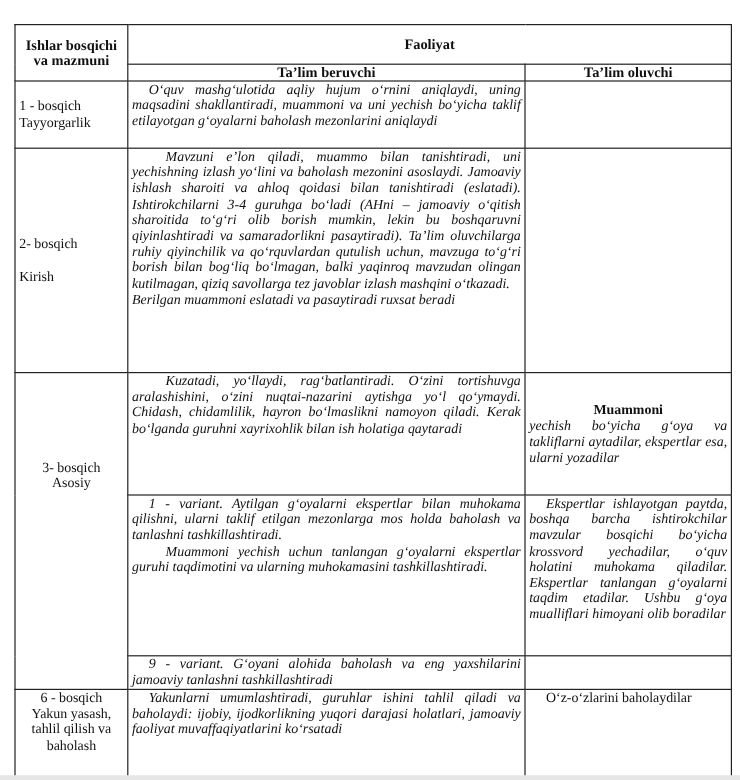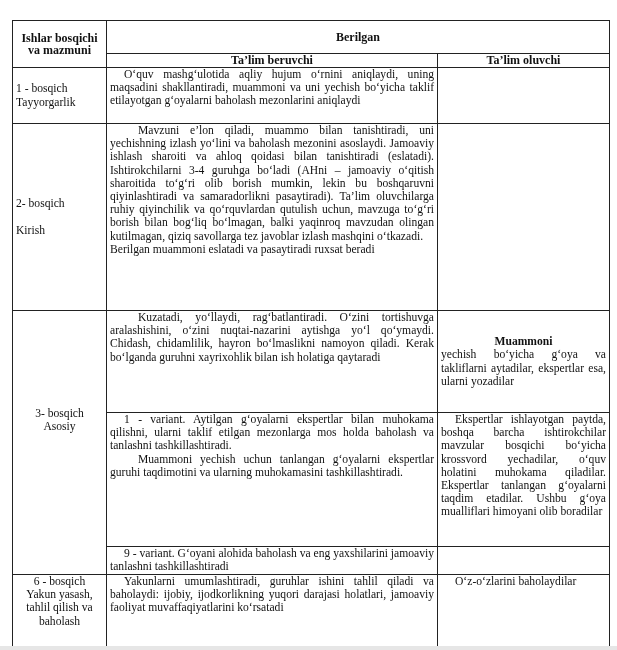--- a/index.html
+++ b/index.html
@@ -6,38 +6,38 @@
     body { width: 617px; height: 650px; position: relative; overflow: hidden;
            font-family: "Liberation Serif", "DejaVu Serif", serif; color: #111; }
     .bottom-strip { position: absolute; left: 0; top: 646px; width: 617px; height: 4px; background: #e6e6e6; }
     table.plan { position: absolute; left: 12px; top: 20px; width: 597px;
                  border-collapse: collapse; table-layout: fixed; font-size: 11.6px; line-height: 13.2px; border-radius: 11px; }
     table.plan td, table.plan th { border: 1.5px solid #222; vertical-align: top; padding: 0 3px; }
     th { font-weight: bold; text-align: center; vertical-align: middle !important; font-size: 12px; line-height: 12.5px; }
     col.c1 { width: 94px; } col.c2 { width: 331px; } col.c3 { width: 172px; }
     .stage { text-align: left; vertical-align: middle !important; }
     .stage-top { text-align: center; vertical-align: top !important; }
-    .just { text-align: justify; text-align-last: left; }
+    .just { text-align: justify; text-align-last: left; font-style: italic; }
     .indent { text-indent: 28px; }
     .indent-s { text-indent: 14px; }
     .center { text-align: center; font-weight: bold; }
   </style>
 </head>
 <body>
 
 <table class="plan">
   <colgroup>
       <col class="c1">
       <col class="c2">
       <col class="c3">
     </colgroup>
   <tbody>
       <tr style="height:33px">
     <th rowspan="2">Ishlar bosqichi va mazmuni</th>
-    <th colspan="2">Berilgan</th>
+    <th colspan="2">Faoliyat</th>
   </tr>
   <tr style="height:14px">
     <th>Ta’lim beruvchi</th>
     <th>Ta’lim oluvchi</th>
   </tr>
 
   <tr style="height:56px">
     <td class="stage">
       <div>1 - bosqich</div>
       <div>Tayyorgarlik</div>
@@ -53,21 +53,21 @@
       <div>Kirish</div>
     </td>
     <td>
       <div class="just indent">Mavzuni e’lon qiladi, muammo bilan tanishtiradi, uni yechishning izlash yo‘lini va baholash mezonini asoslaydi. Jamoaviy ishlash sharoiti va ahloq qoidasi bilan tanishtiradi (eslatadi). Ishtirokchilarni 3-4 guruhga bo‘ladi (AHni – jamoaviy o‘qitish sharoitida to‘g‘ri olib borish mumkin, lekin bu boshqaruvni qiyinlashtiradi va samaradorlikni pasaytiradi). Ta’lim oluvchilarga ruhiy qiyinchilik va qo‘rquvlardan qutulish uchun, mavzuga to‘g‘ri borish bilan bog‘liq bo‘lmagan, balki yaqinroq mavzudan olingan kutilmagan, qiziq  savollarga tez javoblar izlash mashqini o‘tkazadi.</div>
       <div class="just">Berilgan muammoni eslatadi va pasaytiradi ruxsat beradi</div>
     </td>
     <td></td>
   </tr>
 
   <tr style="height:102px">
-    <td rowspan="3" class="stage-top" style="padding-top:96px">
+    <td rowspan="3" class="stage-top" style="padding-top:72px">
       <div>3- bosqich</div>
       <div>Asosiy</div>
     </td>
     <td class="just indent">Kuzatadi, yo‘llaydi, rag‘batlantiradi. O‘zini tortishuvga aralashishini, o‘zini nuqtai-nazarini aytishga yo‘l qo‘ymaydi. Chidash, chidamlilik, hayron bo‘lmaslikni namoyon qiladi. Kerak bo‘lganda guruhni xayrixohlik bilan ish holatiga qaytaradi</td>
     <td style="vertical-align:middle">
       <div class="center">Muammoni</div>
       <div class="just">yechish bo‘yicha g‘oya va takliflarni aytadilar, ekspertlar esa, ularni yozadilar</div>
     </td>
   </tr>
 

